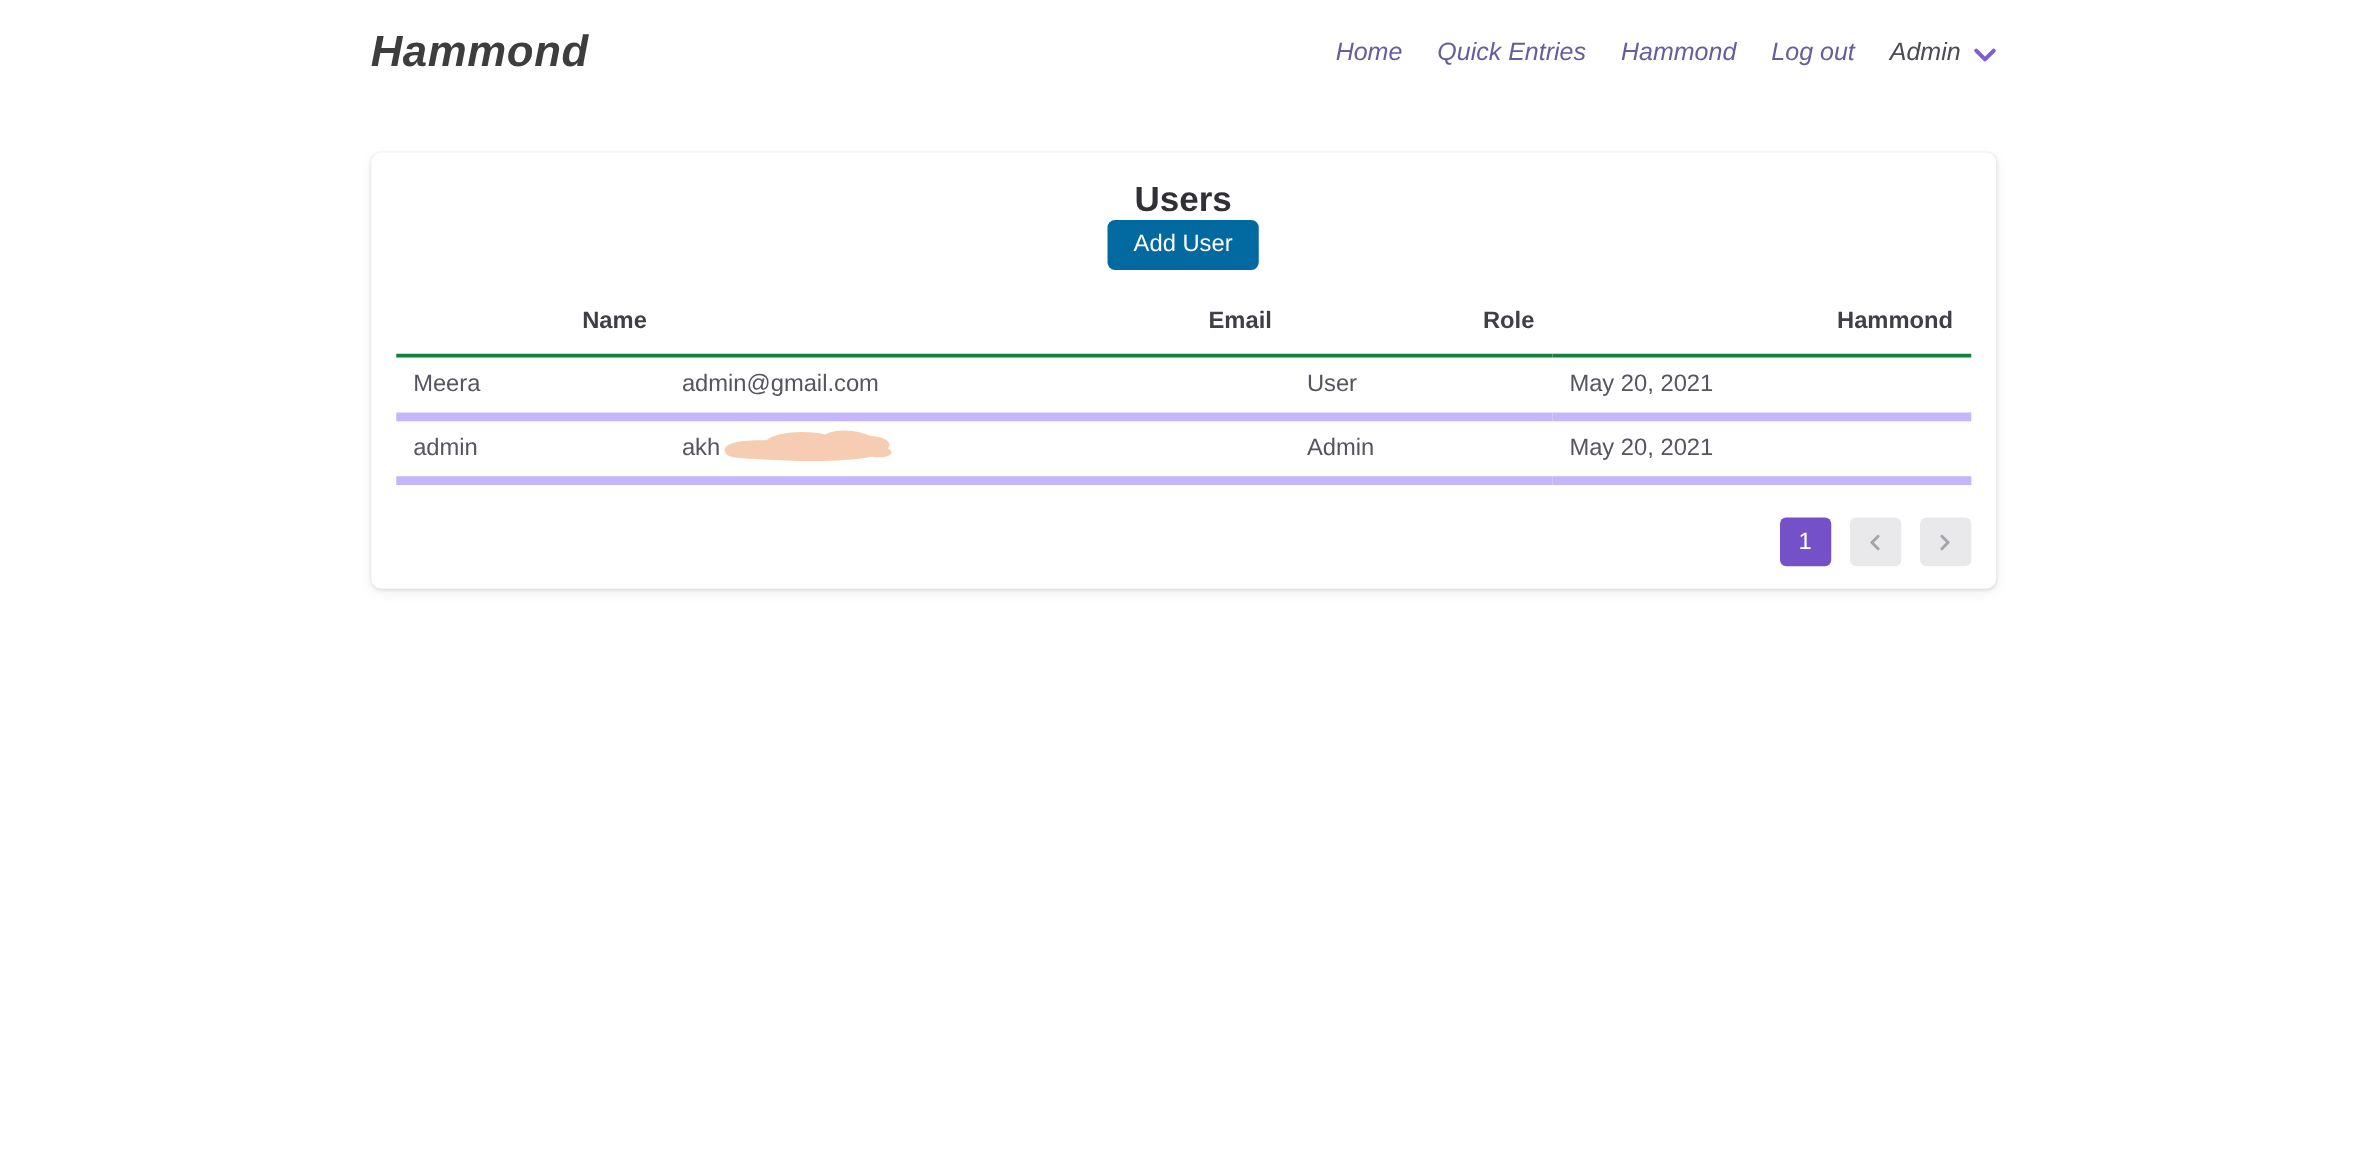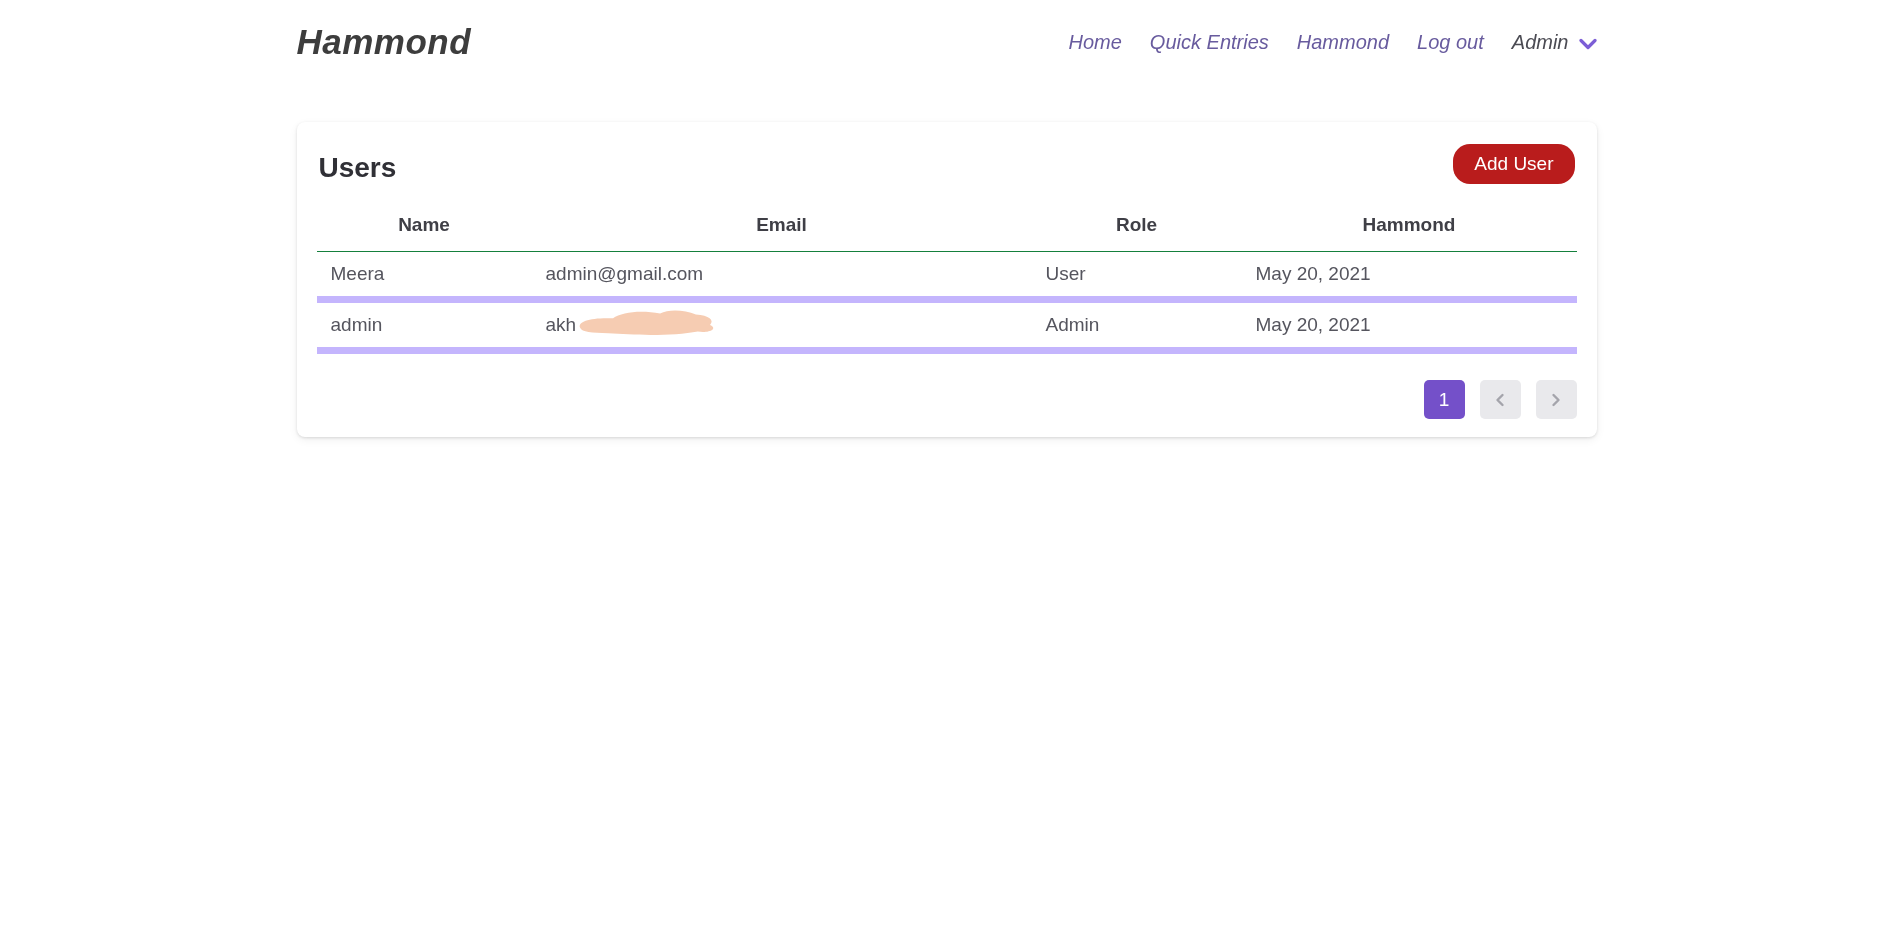--- a/index.html
+++ b/index.html
@@ -35,35 +35,35 @@
 
   
   .card {
     margin-top: 60px;
     background: #ffffff;
     border-radius: 8px;
     box-shadow: 0 1px 3px rgba(0,0,0,0.12), 0 3px 10px rgba(0,0,0,0.06);
     padding: 22px 20px 16px;
   }
   .card-head {
-    display: flex; align-items: flex-end; justify-content: space-between;
-    padding: 0 2px; margin-bottom: 12px;
+    display: flex; align-items: center; justify-content: space-between;
+    padding: 0 2px; margin-bottom: 12px; flex-direction: column;
   }
   .card-title { font-size: 28px; font-weight: 700; color: #303036; }
   .btn-primary {
-    background: #b91c1c; color: #ffffff; border: none; cursor: pointer;
+    background: #0369a1; color: #ffffff; border: none; cursor: pointer;
     font-size: 19px; font-family: inherit;
-    padding: 9px 21px; border-radius: 17px;
+    padding: 9px 21px; border-radius: 6px;
   }
 
   
   table.users { width: 100%; border-collapse: collapse; }
   table.users th {
-    text-align: center; font-size: 19px; font-weight: 600; color: #3f3f46;
-    padding: 18px 14px 15px; border-bottom: 1px solid #15803d;
+    text-align: right; font-size: 19px; font-weight: 600; color: #3f3f46;
+    padding: 18px 14px 15px; border-bottom: 3px solid #15803d;
   }
   table.users td {
     font-size: 19px; color: #55555e;
     padding: 11px 14px; border-bottom: 7px solid #c4b5fd;
     position: relative;
   }
   col.c-name { width: 215px; }
   col.c-email { width: 500px; }
   col.c-role { width: 210px; }
 

